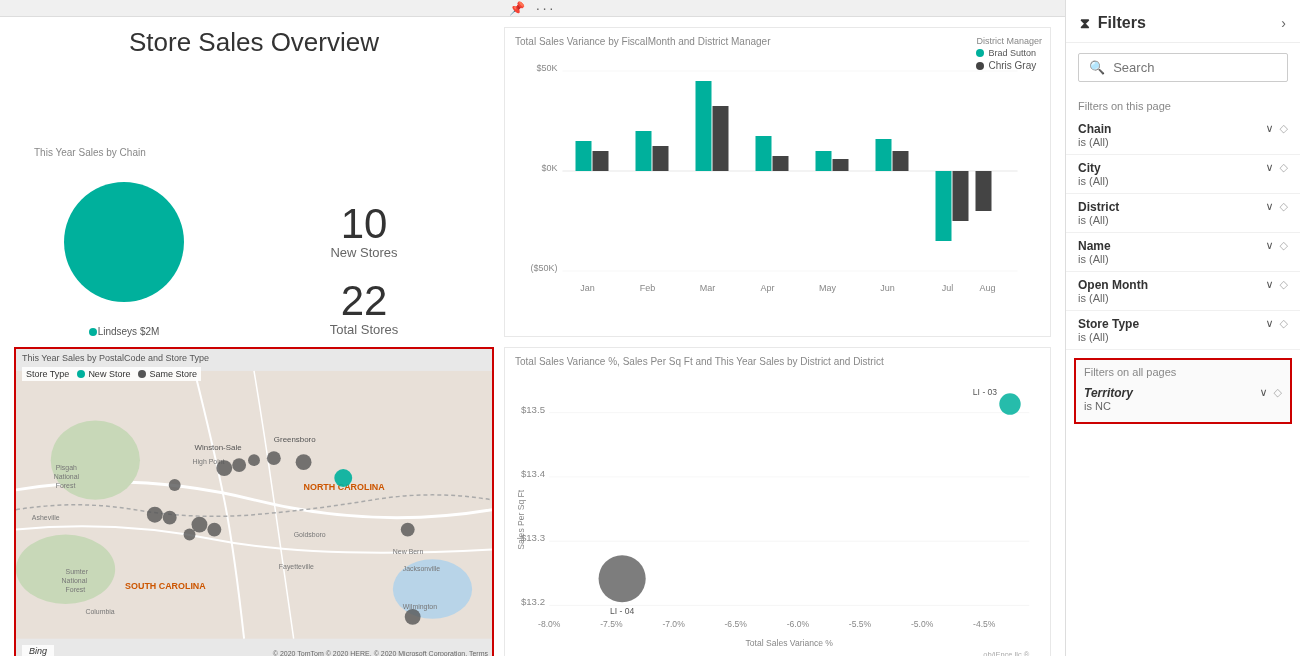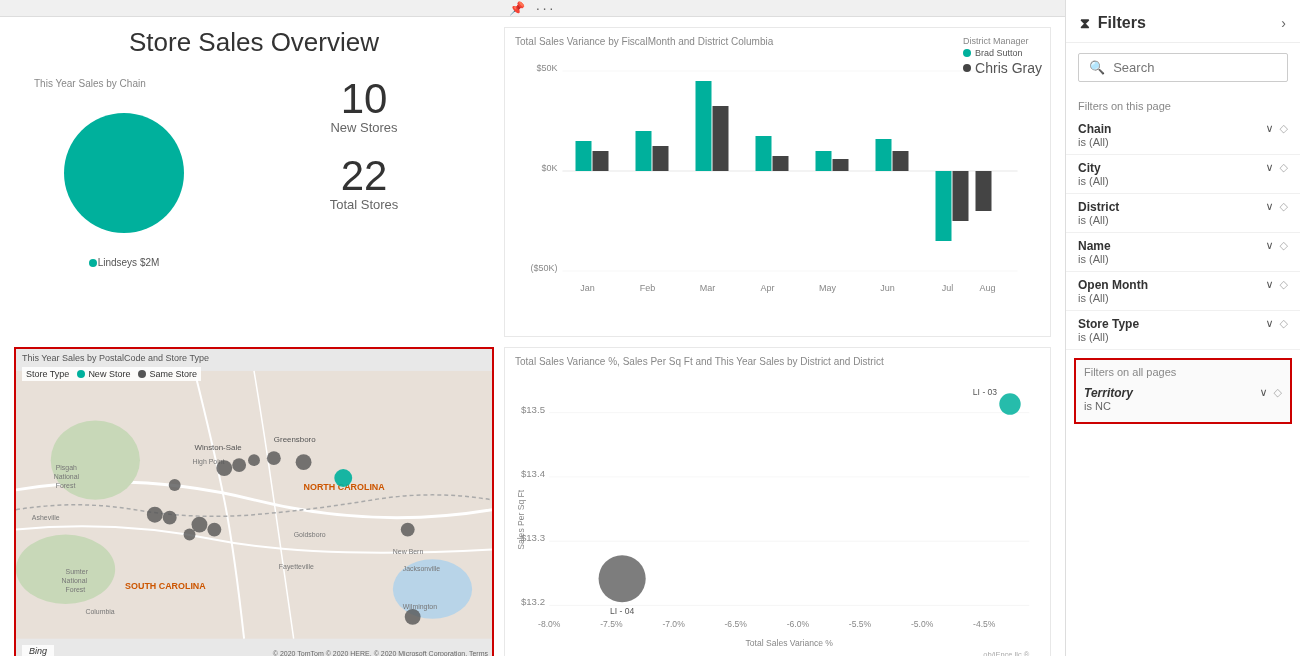--- a/index.html
+++ b/index.html
@@ -58,21 +58,21 @@
     .report-title {
       font-size: 26px;
       font-weight: 300;
       color: #333;
       margin-bottom: 20px;
       text-align: center;
     }
 
     .pie-stats-row {
       display: flex;
-      align-items: flex-start;
+      align-items: flex-end;
       flex: 1;
     }
 
     .pie-section {
       width: 220px;
       display: flex;
       flex-direction: column;
       align-items: center;
     }
 
@@ -422,31 +422,31 @@
             </div>
             <div class="stat-item">
               <div class="stat-number">22</div>
               <div class="stat-label">Total Stores</div>
             </div>
           </div>
         </div>
       </div>
 
       <div class="bar-chart-panel">
-        <div class="chart-title">Total Sales Variance by FiscalMonth and District Columbia</div>
+        <div class="chart-title">Total Sales Variance by FiscalMonth and District Manager</div>
         
         <div class="chart-legend">
           <div style="font-size:9px;color:#888;margin-bottom:2px;">District Manager</div>
           <div class="legend-item">
             <div class="legend-dot" style="background:#00b09c;"></div>
             <span style="font-size:9px;">Brad Sutton</span>
           </div>
           <div class="legend-item">
             <div class="legend-dot" style="background:#444;"></div>
-            <span style="font-size:14px;">Chris Gray</span>
+            <span style="font-size:10px;">Chris Gray</span>
           </div>
         </div>
         
         <svg class="bar-chart-svg" viewBox="0 0 500 250">
 
           <text x="30" y="20" font-size="9" fill="#888" text-anchor="end">$50K</text>
           <text x="30" y="120" font-size="9" fill="#888" text-anchor="end">$0K</text>
           <text x="30" y="220" font-size="9" fill="#888" text-anchor="end">($50K)</text>
 
           <line x1="35" y1="120" x2="490" y2="120" stroke="#ccc" stroke-width="0.5"></line>

